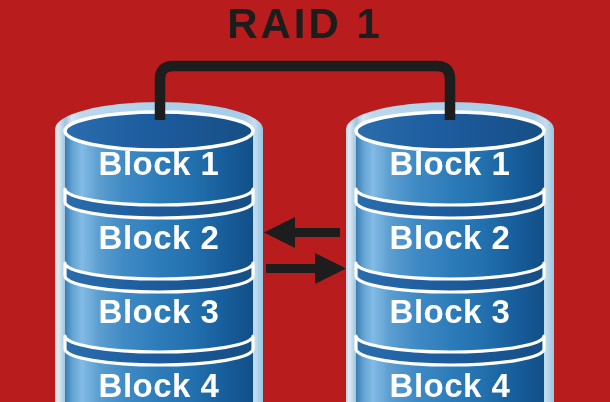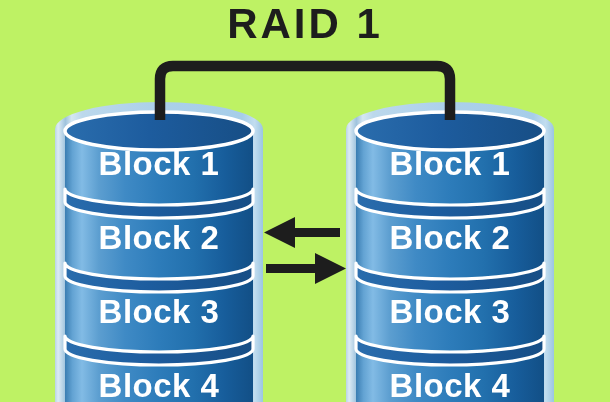--- a/index.html
+++ b/index.html
@@ -1,16 +1,16 @@
 <!DOCTYPE html>
 <html><head>
 <meta charset="utf-8">
 <style>
   html,body{margin:0;padding:0;background:#ffffff;}
-  .stage{position:relative;width:610px;height:402px;background:#bef264;overflow:hidden;
+  .stage{position:relative;width:610px;height:402px;background:#b91c1c;overflow:hidden;
          font-family:"Liberation Sans",sans-serif;}
   svg{display:block;}
   .title-text{font-family:"Liberation Sans",sans-serif;font-weight:bold;font-size:42px;
               letter-spacing:3px;text-anchor:middle;}
   .block-label{font-family:"Liberation Sans",sans-serif;font-weight:bold;font-size:33px;
                letter-spacing:0.5px;text-anchor:middle;}
 </style>
 </head>
 <body>
 

